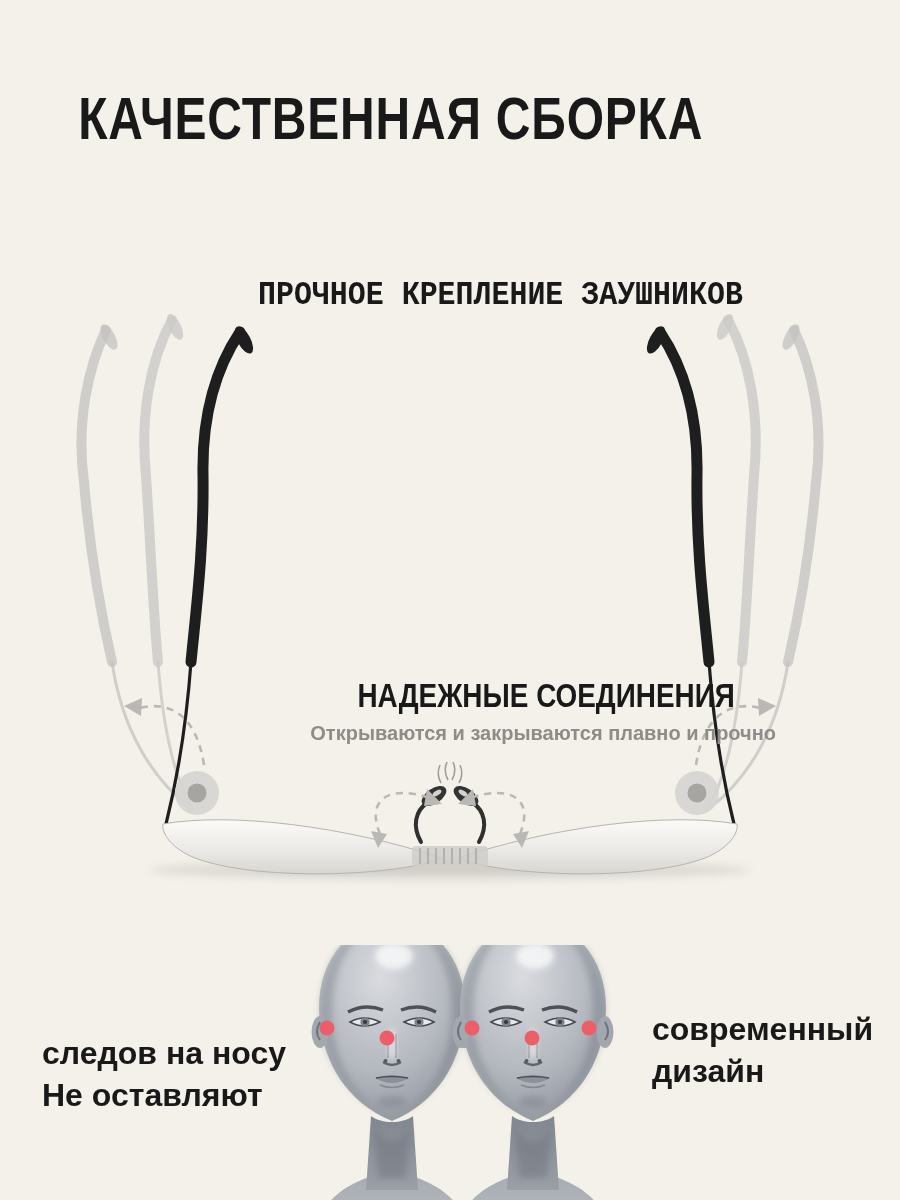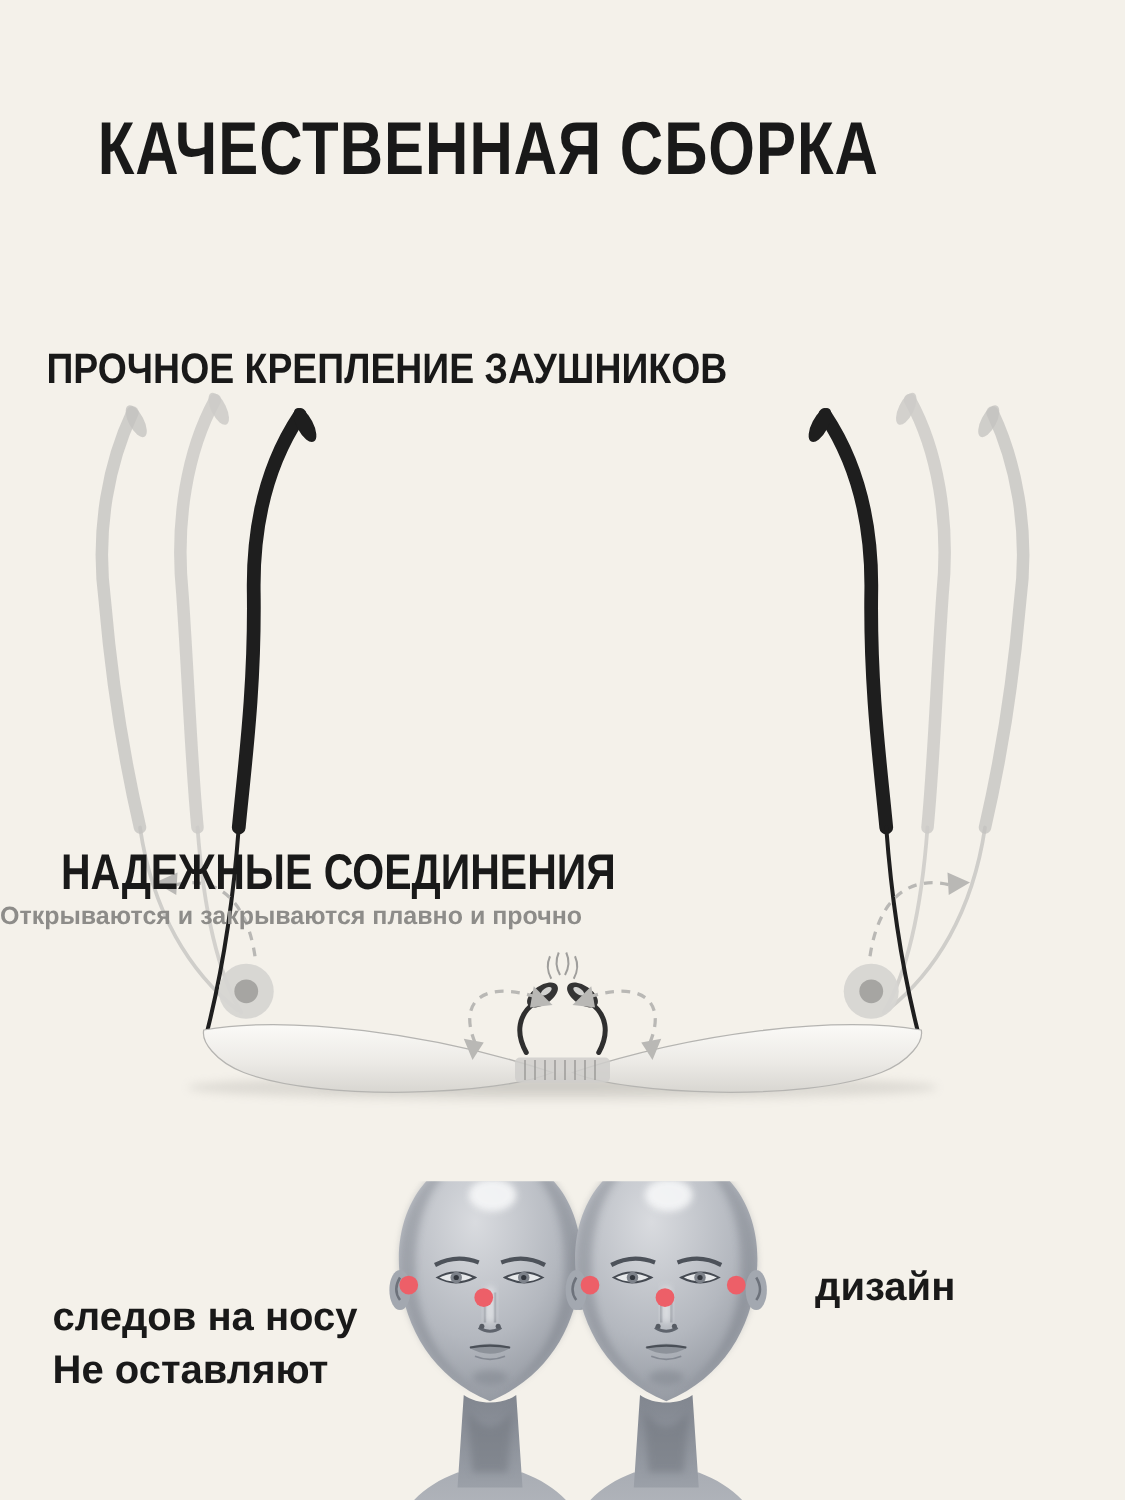--- a/index.html
+++ b/index.html
@@ -8,30 +8,30 @@
     --muted-text:#8d8c89;
     --accent-red:#ed5f68;
     --ghost-gray:#c8c7c4;
     --line-gray:#b9b8b5;
   }
   *{margin:0;padding:0;box-sizing:border-box;}
   html,body{width:900px;background:var(--background);}
   body{font-family:"Liberation Sans","DejaVu Sans",sans-serif;color:var(--text);}
   .canvas{position:relative;width:900px;height:1200px;background:var(--background);overflow:hidden;}
 
-  .heading{position:absolute;left:0;width:776px;text-align:left;font-weight:700;white-space:nowrap;}
+  .heading{position:absolute;left:0;width:776px;text-align:right;font-weight:700;white-space:nowrap;}
   .condense{display:inline-block;transform-origin:50% 50%;}
 
   .main-title{top:84px;font-size:60px;letter-spacing:1px;}
   .main-title .condense{transform:scaleX(0.80);}
 
-  .temples-heading{top:276px;font-size:34px;}
+  .temples-heading{top:276px;font-size:34px;font-family:Liberation Mono, monospace;}
   .temples-heading .condense{transform:scaleX(0.88);}
 
-  .hinges-heading{top:676px;font-size:40px;}
+  .hinges-heading{top:676px;font-size:34px;}
   .hinges-heading .condense{transform:scaleX(0.82);}
 
   .hinges-sub{top:722px;font-size:20px;font-weight:700;color:var(--muted-text);}
 
   .fit-heading{top:880px;font-size:36px;}
   .fit-heading .condense{transform:scaleX(0.84);}
 
   .side-label{position:absolute;font-size:32px;font-weight:700;line-height:42px;}
   .label-nose{left:42px;top:1032px;}
   .label-design{left:652px;top:1008px;}
@@ -274,16 +274,17 @@
       <circle class="red-dot" cx="589" cy="83" r="7.5"></circle>
     </g>
   </svg>
 
   <div class="side-label label-nose">
     <div>следов на носу</div>
     <div>Не оставляют</div>
   </div>
 
   <div class="side-label label-design">
+    <div>современный</div>
     <div>дизайн</div>
   </div>
 
 </div>
 
 </body></html>

